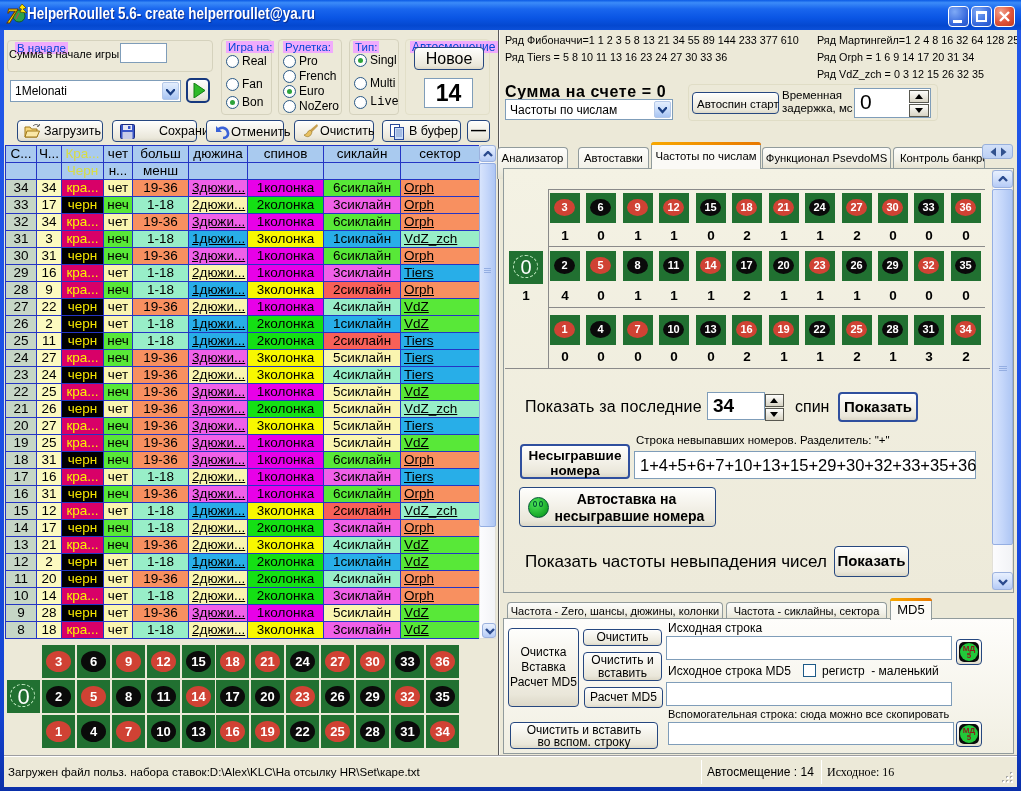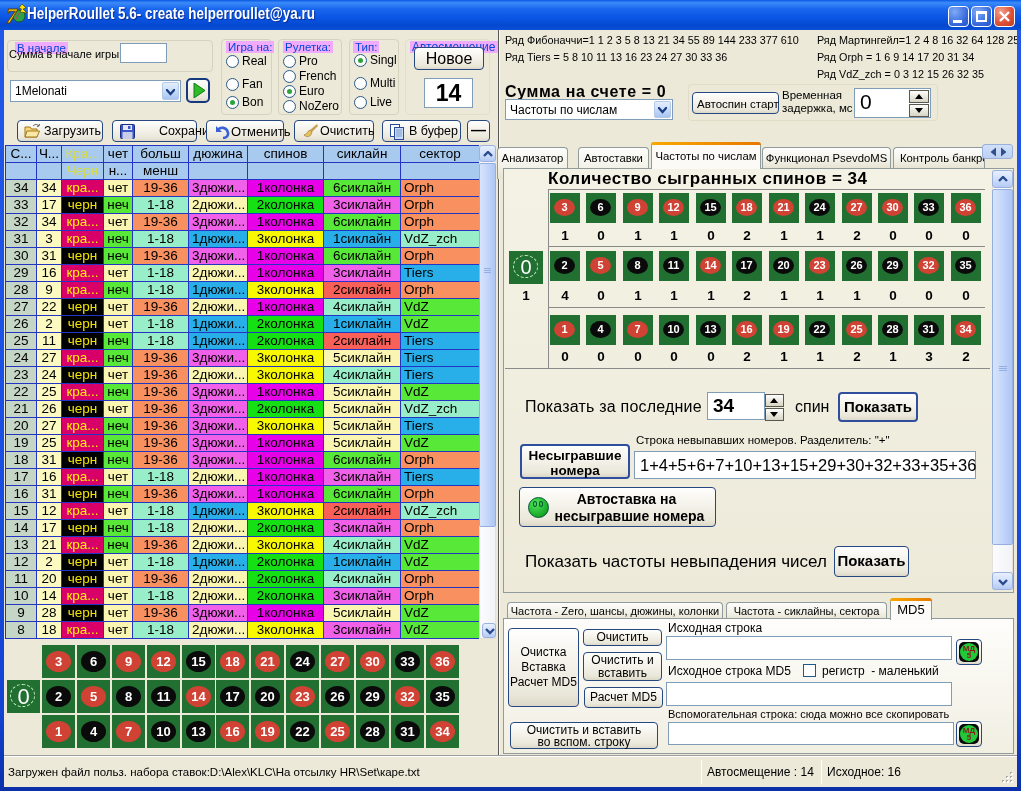--- a/index.html
+++ b/index.html
@@ -25,21 +25,21 @@
 .sbbtn{position:absolute;border:1px solid #9CB2DE;border-radius:3px;background:linear-gradient(180deg,#E8F0FE,#CCDCFA 60%,#B4CAF6);}
 .tab{position:absolute;border:1px solid #919B9C;border-bottom:none;border-radius:4px 4px 0 0;background:linear-gradient(180deg,#FDFDFB,#F2F1E8 60%,#E6E3D2);font-size:11.3px;text-align:center;color:#000;white-space:nowrap;overflow:hidden;}
 .tabact{position:absolute;border:1px solid #919B9C;border-bottom:none;border-radius:4px 4px 0 0;background:#FBFAF6;font-size:11.3px;text-align:center;color:#000;z-index:5;white-space:nowrap;}
 .tabact:before{content:"";position:absolute;left:-1px;right:-1px;top:-1px;height:3px;border-radius:3px 3px 0 0;background:linear-gradient(90deg,#F8A800,#E87800);}
 .rc{position:absolute;background:#217031;}
 .rnum{position:absolute;border-radius:50%;color:#fff;font-weight:700;text-align:center;}
 #tbl{position:absolute;left:1px;top:115px;display:grid;grid-template-columns:30px 24px 41px 28px 55px 58px 75px 76px 78px;grid-auto-rows:16px;gap:1px;background:#2435C4;border:1px solid #2435C4;}
 #tbl div{font-size:13.5px;line-height:16px;overflow:hidden;white-space:nowrap;}
 .hc{background:#A9CAEF;text-align:center;}
 .c{text-align:center;}
-.l{padding-left:3px;}
+.l{padding-left:3px;text-decoration:underline;}
 </style>
 </head><body>
 <div id="win">
 <div id="title">
 <svg class="abs" style="left:5px;top:3px" width="24" height="24" viewBox="0 0 24 24">
         <circle cx="14" cy="13" r="6" fill="#2FA048" stroke="#14572A" stroke-width="1"></circle>
         <path d="M14 10 L11 16" stroke="#B05050" stroke-width="1.2"></path>
         <text x="1" y="20" font-size="22" font-weight="bold" font-style="italic" fill="#FFE200" stroke="#6A3A00" stroke-width="0.9" font-family="Liberation Serif">7</text>
         <path d="M17 1 L21 5 L18 6 L22 10 L15 9 L16.5 6 L14 5 Z" fill="#FFE200" stroke="#403000" stroke-width="0.6"></path>
       </svg>
@@ -138,21 +138,21 @@
 <div class="lbl" style="left:295px;top:69px;font-size:12px;">NoZero</div>
 <div class="gbox" style="left:345px;top:9px;width:50px;height:76px;"></div>
 <div class="glabel" style="left:349px;top:3px;">Тип:</div>
 <div class="radio" style="left:350px;top:24px;">
         <div class="dot"></div>
       </div>
 <div class="lbl" style="left:366px;top:23px;font-size:12px;">Singl</div>
 <div class="radio" style="left:350px;top:47px;"></div>
 <div class="lbl" style="left:366px;top:46px;font-size:12px;">Multi</div>
 <div class="radio" style="left:350px;top:66px;"></div>
-<div class="lbl" style="left:366px;top:65px;font-size:12px;">Live</div>
+<div class="lbl" style="left:366px;top:65px;font-size:12px;font-family:Liberation Mono, monospace;">Live</div>
 <div class="gbox" style="left:401px;top:9px;width:85px;height:76px;border-color:#E2DFC8;"></div>
 <div class="glabel" style="left:406px;top:3px;font-size:12px;">Автосмещение</div>
 <div class="btn" style="left:410px;top:17px;width:70px;height:23px;font-size:16px;line-height:21px;">Новое</div>
 <div class="edit" style="left:420px;top:48px;width:49px;height:30px;font-size:23px;font-weight:700;text-align:center;line-height:28px;">14</div>
 <div id="tbl">
         <div class="hc">С...</div>
         <div class="hc">Ч...</div>
         <div class="hc"><span style="color:#D8DC44">Кра...</span></div>
         <div class="hc">чет</div>
         <div class="hc">больш</div>
@@ -579,21 +579,20 @@
 <div class="tab" style="left:758px;top:117px;width:129px;height:21px;line-height:21px;">Функционал PsevdoMS</div>
 <div class="tab" style="left:889px;top:117px;width:92px;height:21px;line-height:21px;text-align:left;padding-left:6px;">Контроль банкро</div>
 <div class="tabact" style="left:647px;top:112px;width:110px;height:27px;line-height:26px;">Частоты по числам</div>
 <div class="abs" style="left:978px;top:114px;width:31px;height:15px;background:linear-gradient(180deg,#D2E0F8,#BCD0F4);border:1px solid #98B0DC;border-radius:3px;">
         <svg style="position:absolute;left:4px;top:2px" width="23" height="10" viewBox="0 0 23 10">
           <path d="M9 0.5 L3.5 5 L9 9.5 Z" fill="#31518E"></path>
           <path d="M14 0.5 L19.5 5 L14 9.5 Z" fill="#31518E"></path>
         </svg>
       </div>
 <div class="abs" style="left:499px;top:138px;width:511px;height:425px;background:linear-gradient(180deg,#F4F2E4,#EDEADA);border:1px solid #919B9C;"></div>
-<div class="lbl" style="left:544px;top:139px;font-size:17px;font-weight:700;letter-spacing:0.5px;">Количество сыгранных спинов = 34</div>
 <div class="abs" style="left:544px;top:159px;width:437px;height:1px;background:#8A8A8A;"></div>
 <div class="abs" style="left:544px;top:216px;width:437px;height:1px;background:#8A8A8A;"></div>
 <div class="abs" style="left:544px;top:277px;width:437px;height:1px;background:#8A8A8A;"></div>
 <div class="abs" style="left:501px;top:338px;width:485px;height:1px;background:#8A8A8A;"></div>
 <div class="abs" style="left:544px;top:159px;width:1px;height:179px;background:#8A8A8A;"></div>
 <div class="rc" style="left:546px;top:163px;width:30px;height:30px;">
         <div class="rnum" style="left:4px;top:6px;width:21px;height:17px;background:#D04234;font-size:11px;line-height:17px">3</div>
       </div>
 <div class="rc" style="left:546px;top:221px;width:30px;height:30px;">
         <div class="rnum" style="left:4px;top:6px;width:21px;height:17px;background:#0A0A0A;font-size:11px;line-height:17px">2</div>
@@ -808,21 +807,21 @@
 <div class="btn" style="left:952px;top:691px;width:26px;height:26px;">
         <div class="abs" style="left:2px;top:2px;width:20px;height:20px;border-radius:5px;background:#0A0A0A;">
           <div class="abs" style="left:1px;top:1px;width:18px;height:18px;border-radius:50%;background:#22C83A;"></div>
           <div class="abs" style="left:3px;top:3px;width:14px;text-align:center;font-size:8px;font-weight:700;color:#8A1A1A;line-height:7px;">МД<br>5</div>
         </div>
       </div>
 <div class="abs" style="left:0px;top:725px;width:1013px;height:2px;background:#9D9DA1;border-bottom:1px solid #FFFFFF;"></div>
 <div class="abs" style="left:697px;top:730px;width:1px;height:24px;background:#A8A8A8;border-right:1px solid #fff;"></div>
 <div class="abs" style="left:817px;top:730px;width:1px;height:24px;background:#A8A8A8;border-right:1px solid #fff;"></div>
 <div class="lbl" style="left:703px;top:735px;font-size:12px;">Автосмещение : 14</div>
-<div class="lbl" style="left:823px;top:735px;font-size:12px;">Исходное: 16</div>
+<div class="lbl" style="left:823px;top:735px;font-size:12px;font-family:Liberation Serif, serif;">Исходное: 16</div>
 <div class="abs" style="left:997px;top:741px;width:13px;height:13px;">
         <div class="abs" style="left:10px;top:10px;width:2px;height:2px;background:#fff;box-shadow:-1px -1px 0 #A8A8A8;"></div>
         <div class="abs" style="left:10px;top:6px;width:2px;height:2px;background:#fff;box-shadow:-1px -1px 0 #A8A8A8;"></div>
         <div class="abs" style="left:10px;top:2px;width:2px;height:2px;background:#fff;box-shadow:-1px -1px 0 #A8A8A8;"></div>
         <div class="abs" style="left:6px;top:10px;width:2px;height:2px;background:#fff;box-shadow:-1px -1px 0 #A8A8A8;"></div>
         <div class="abs" style="left:6px;top:6px;width:2px;height:2px;background:#fff;box-shadow:-1px -1px 0 #A8A8A8;"></div>
         <div class="abs" style="left:2px;top:10px;width:2px;height:2px;background:#fff;box-shadow:-1px -1px 0 #A8A8A8;"></div>
       </div>
 </div>
 </div>

